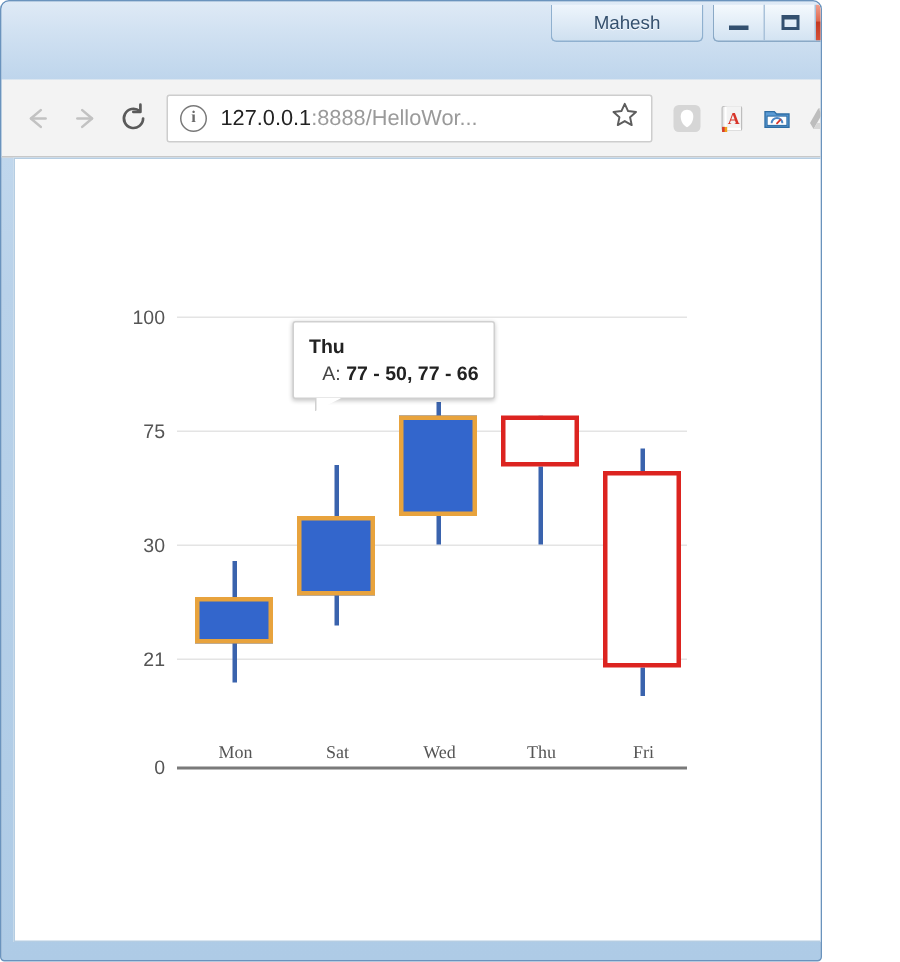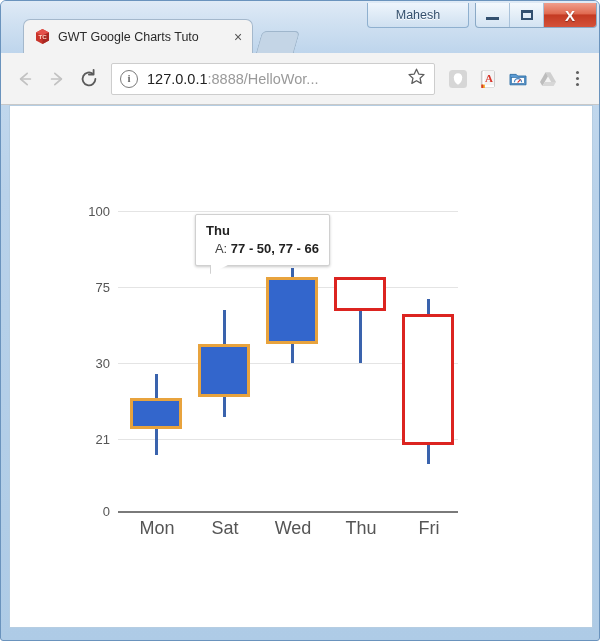--- a/index.html
+++ b/index.html
@@ -9,21 +9,21 @@
   body {
     width: 600px; height: 641px;
     font-family: "Liberation Sans", sans-serif;
     overflow: hidden;
   }
 
   
   #window {
     position: absolute;
     left: 0; top: 0;
-    width: 600px; height: 641px;
+    width: 548px; height: 641px;
     box-sizing: border-box;
     background: linear-gradient(to bottom, #c9ddf0 0%, #b9d2ea 30%, #aecbe6 100%);
     border: 1px solid #6a93bd;
     border-radius: 6px 6px 3px 3px;
     overflow: hidden;
   }
 
   
   #titlebar {
     position: absolute; left: 0; top: 0;
@@ -222,25 +222,26 @@
   .ytick {
     position: absolute;
     width: 36px;
     text-align: right;
     font-size: 13px;
     color: #555555;
     line-height: 1;
   }
   .xtick {
     position: absolute;
-    top: 412px;
+    top: 388px;
     width: 68px;
     text-align: center;
-    font-size: 18px;
+    font-size: 12px;
     color: #555555;
+    font-family: Liberation Serif, serif;
   }
 
   .candle { position: absolute; }
   .wick {
     position: absolute;
     width: 3px;
     background: #3a63ad;
     left: 50%;
     margin-left: -1.5px;
   }
@@ -305,35 +306,20 @@
         </div>
         <div class="wc-btn">
           <span class="max-glyph"></span>
         </div>
         <div class="wc-btn wc-close">
           <span>X</span>
         </div>
       </div>
     </div>
 
-    <div id="tabstrip">
-      <div id="tab-active">
-        <span class="tab-favicon">
-          <svg width="17" height="17" viewBox="0 0 17 17">
-            <polygon points="2,4.4 8.5,1 15,4.4 15,12.6 8.5,16 2,12.6" fill="#c9342b"></polygon>
-            <polygon points="2,4.4 8.5,1 15,4.4 8.5,7.6" fill="#e4514a"></polygon>
-            <polygon points="8.5,7.6 15,4.4 15,12.6 8.5,16" fill="#a92822"></polygon>
-            <text x="8.5" y="11.4" font-family="Liberation Sans, sans-serif" font-size="6.2" font-weight="bold" fill="#ffd9c9" text-anchor="middle">TC</text>
-          </svg>
-        </span>
-        <span class="tab-title">GWT Google Charts Tuto</span>
-        <span class="tab-close">×</span>
-      </div>
-      <div id="tab-new"></div>
-    </div>
   </div>
 
   <div id="toolbar">
 
     <div class="nav-btn">
       <span>
         <svg width="20" height="20" viewBox="0 0 20 20">
           <path d="M12.2 4.4 L5.6 10 L12.2 15.6" fill="none" stroke="#c2c2c2" stroke-width="1.7" stroke-linecap="round" stroke-linejoin="round"></path>
           <path d="M5.8 10 H15.4" stroke="#c2c2c2" stroke-width="1.7" stroke-linecap="round"></path>
         </svg>

